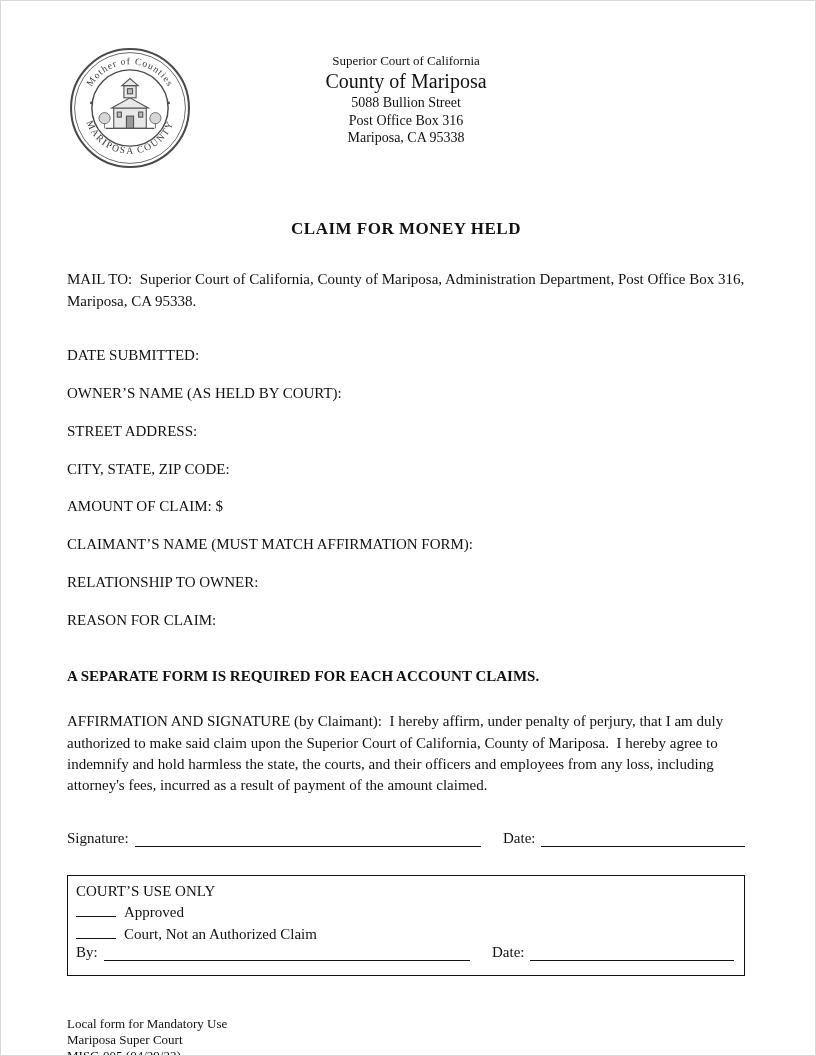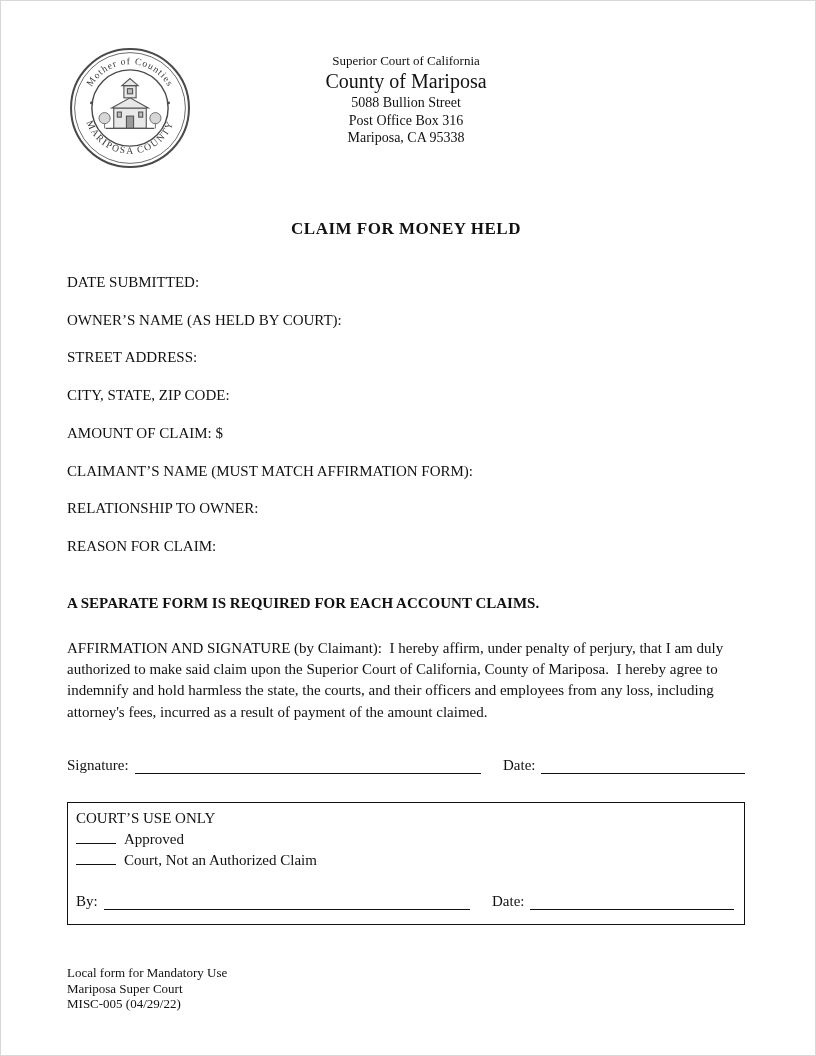--- a/index.html
+++ b/index.html
@@ -99,21 +99,20 @@
   .blank-short {
     display: inline-block;
     width: 40px;
     border-bottom: 1px solid #111;
     height: 14px;
     margin-right: 8px;
   }
   .court-sig-row {
     display: flex;
     align-items: flex-start;
-    margin-top: 22px;
   }
 
   
   .footer {
     margin-top: 40px;
     font-size: 13px;
     line-height: 1.22;
   }
 </style>
 </head>
@@ -163,20 +162,21 @@
     <div class="header-block">
       <div class="header-line1">Superior Court of California</div>
       <div class="header-line2">County of Mariposa</div>
       <div class="header-small">5088 Bullion Street</div>
       <div class="header-small">Post Office Box 316</div>
       <div class="header-small">Mariposa, CA 95338</div>
     </div>
 
     <div class="form-title">CLAIM FOR MONEY HELD</div>
 
+    <p class="mailto pre">MAIL TO:  Superior Court of California, County of Mariposa, Administration Department, Post Office Box 316, Mariposa, CA 95338.</p>
 
     <div class="fields">
       <p class="field-line pre">DATE SUBMITTED:</p>
       <p class="field-line pre">OWNER’S NAME (AS HELD BY COURT):</p>
       <p class="field-line pre">STREET ADDRESS:</p>
       <p class="field-line pre">CITY, STATE, ZIP CODE:</p>
       <p class="field-line pre">AMOUNT OF CLAIM: $</p>
       <p class="field-line pre">CLAIMANT’S NAME (MUST MATCH AFFIRMATION FORM):</p>
       <p class="field-line pre">RELATIONSHIP TO OWNER:</p>
       <p class="field-line pre">REASON FOR CLAIM:</p>

